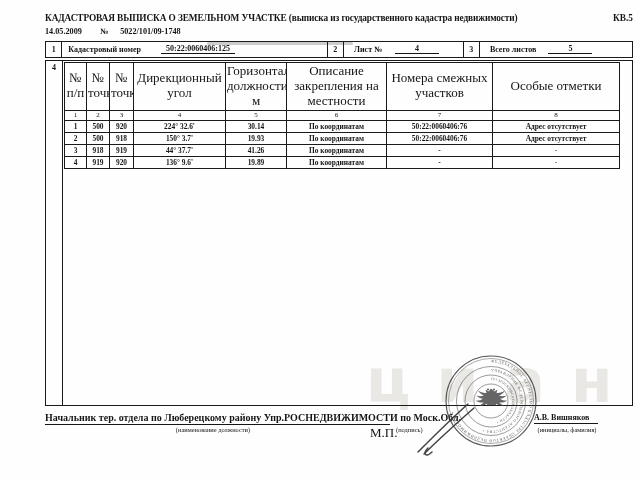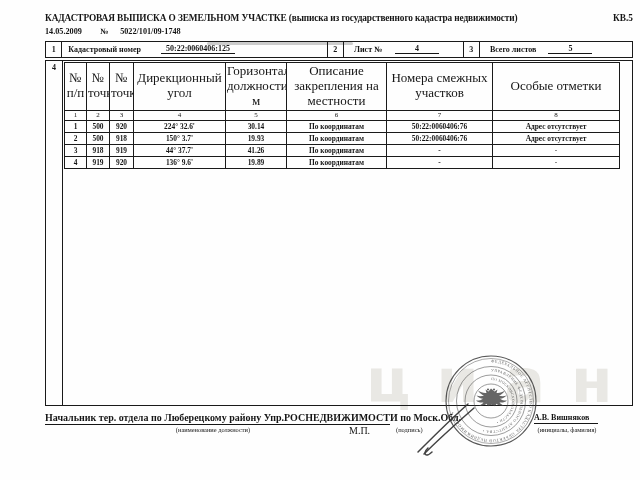--- a/index.html
+++ b/index.html
@@ -31,21 +31,21 @@
   .sec-title{font-weight:700;font-size:8px;margin:1px 0 2px 7px;}
   table.btable{border-collapse:collapse;table-layout:fixed;width:555px;margin-left:1px;}
   table.btable th,table.btable td{border:1px solid #1a1a1a;text-align:center;vertical-align:middle;overflow:hidden;}
   table.btable th{font-weight:400;font-size:13px;line-height:1.15;height:28px;padding:1px;}
   table.btable tr.numrow td{font-weight:400;font-size:7px;height:9px;padding:0;}
   table.btable tbody.data td{font-weight:700;font-size:7.4px;height:11px;padding:0 2px;white-space:nowrap;}
   
   .position-line{position:absolute;left:45px;top:412px;width:345px;font-weight:700;font-size:10px;
                  border-bottom:1px solid #151515;padding-bottom:1px;white-space:nowrap;}
   .position-caption{position:absolute;left:118px;top:426px;width:190px;text-align:center;font-size:6.4px;}
-  .seal-mark{position:absolute;left:349px;top:425px;font-size:10px;}
+  .seal-mark{position:absolute;left:370px;top:425px;font-size:13px;}
   .sign-caption{position:absolute;left:396px;top:426px;font-size:6.4px;}
   .name-line{position:absolute;left:534px;top:413px;width:64px;font-weight:700;
              font-size:8px;border-bottom:1px solid #151515;padding-bottom:1px;white-space:nowrap;}
   .name-caption{position:absolute;left:528px;top:426px;width:78px;text-align:center;font-size:6.4px;white-space:nowrap;}
   
   .watermark{position:absolute;left:366px;top:346px;z-index:0;font-family:"DejaVu Sans",sans-serif;
              font-weight:700;font-size:60px;letter-spacing:26px;color:#e9e8e4;user-select:none;}
   .stamp{position:absolute;left:445px;top:355px;width:92px;height:92px;z-index:2;}
   .signature{position:absolute;left:410px;top:396px;width:80px;height:60px;z-index:3;}
 </style>

